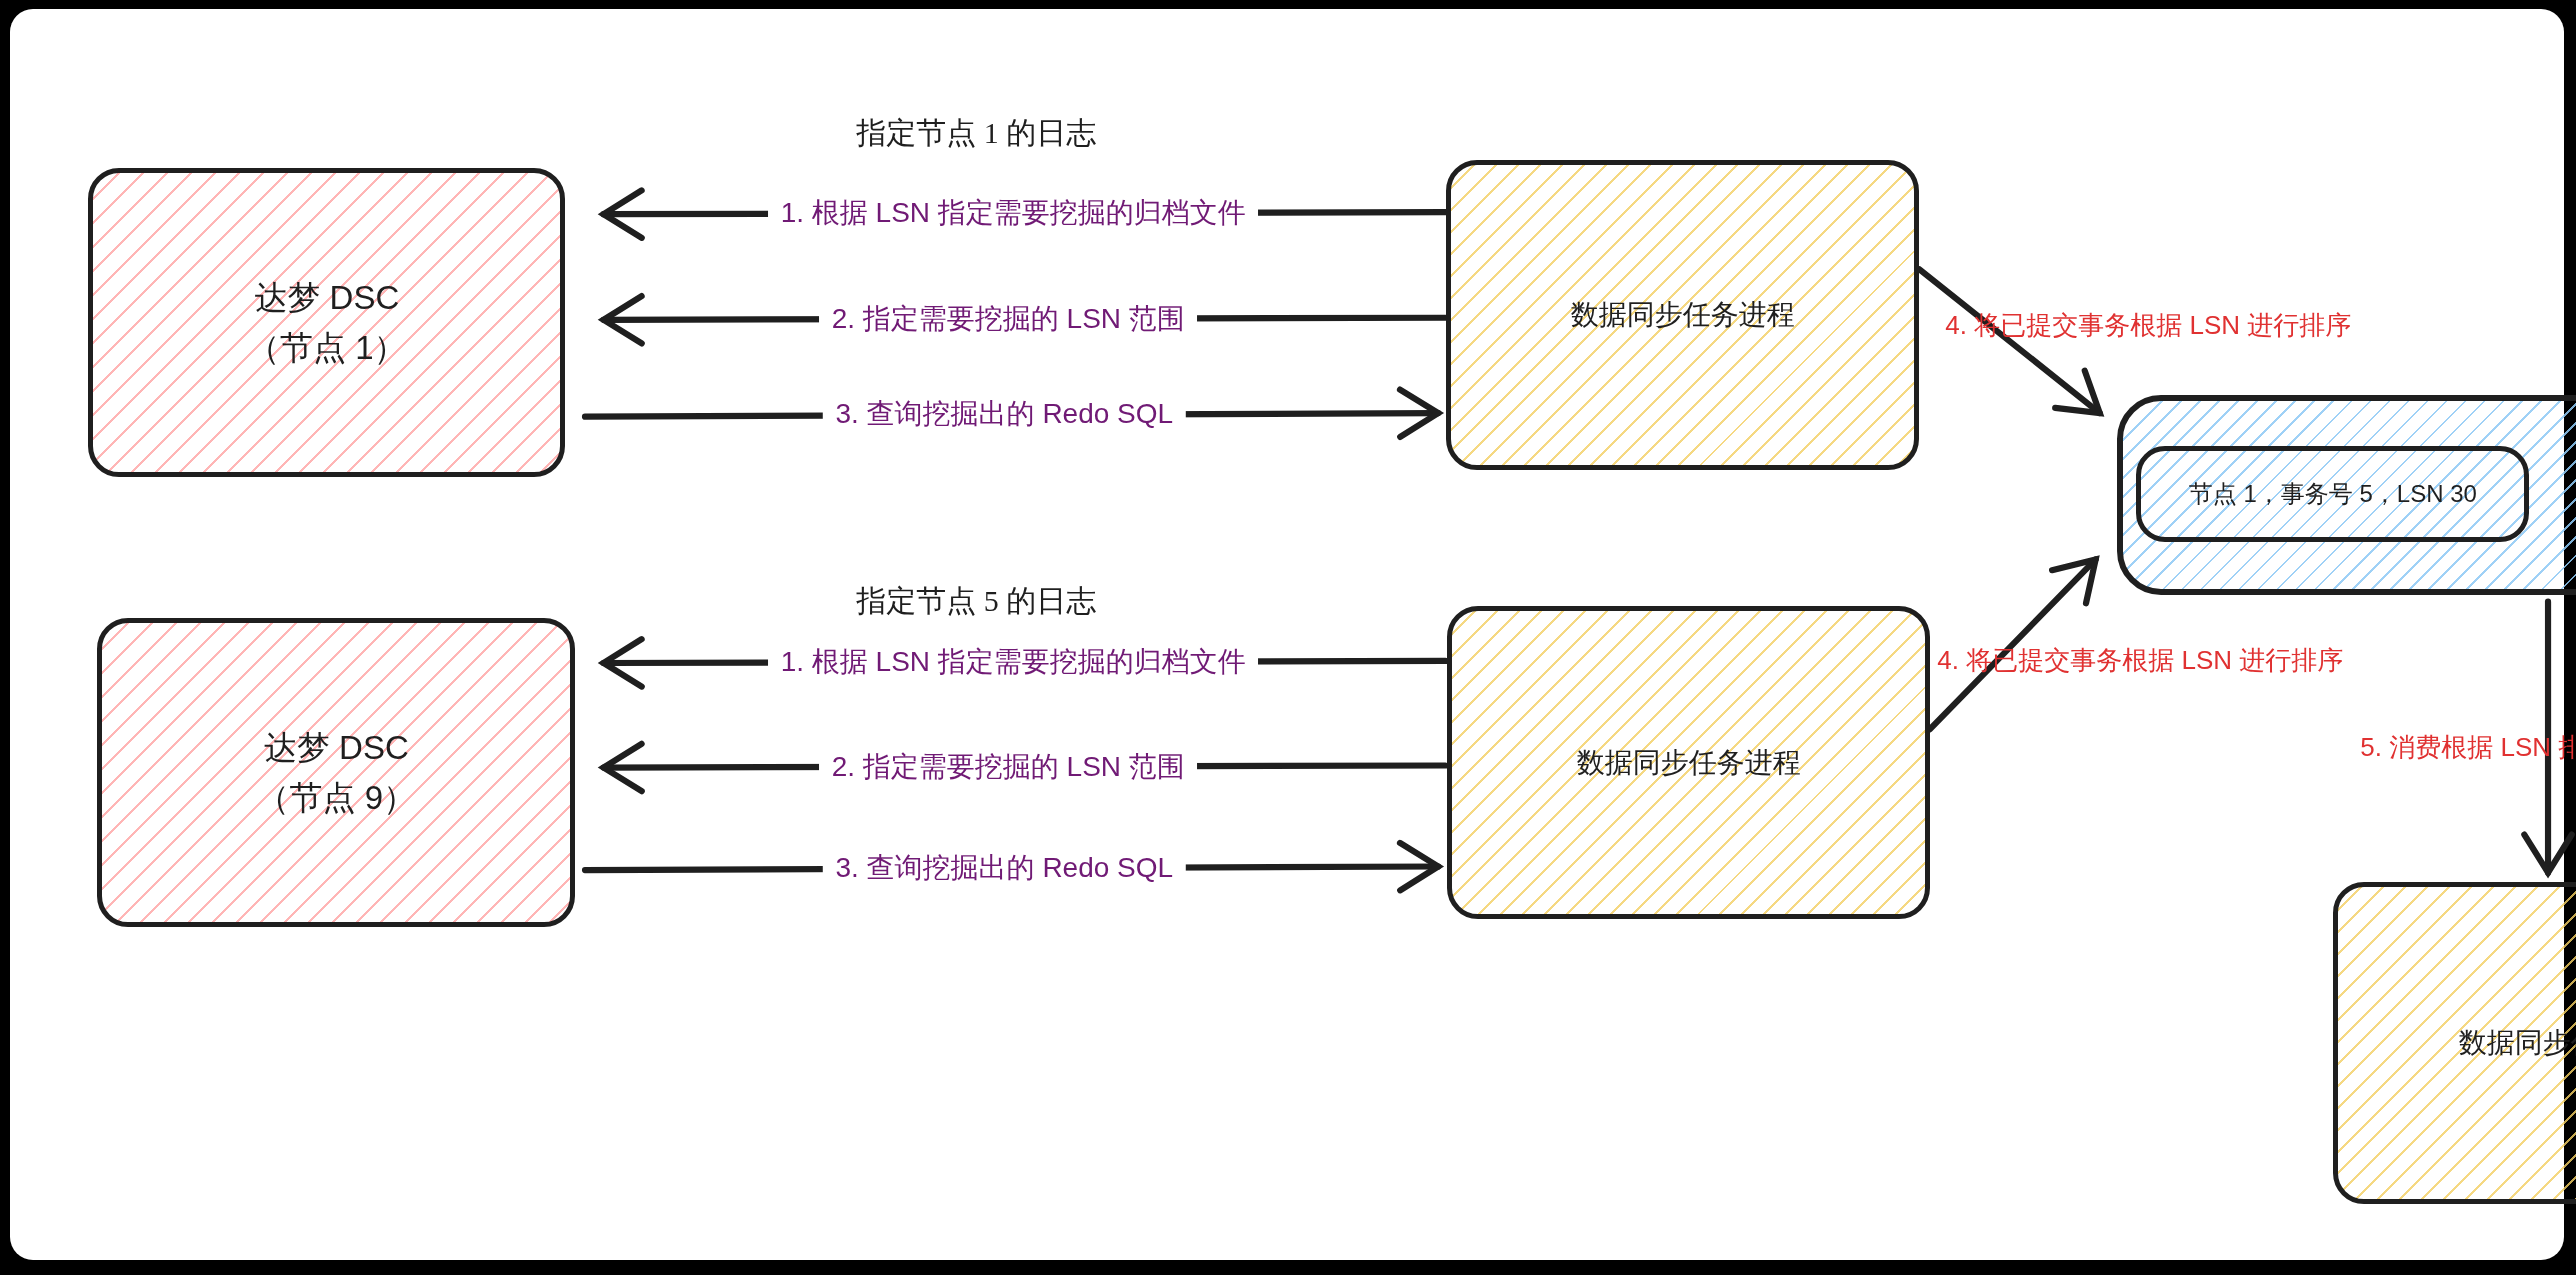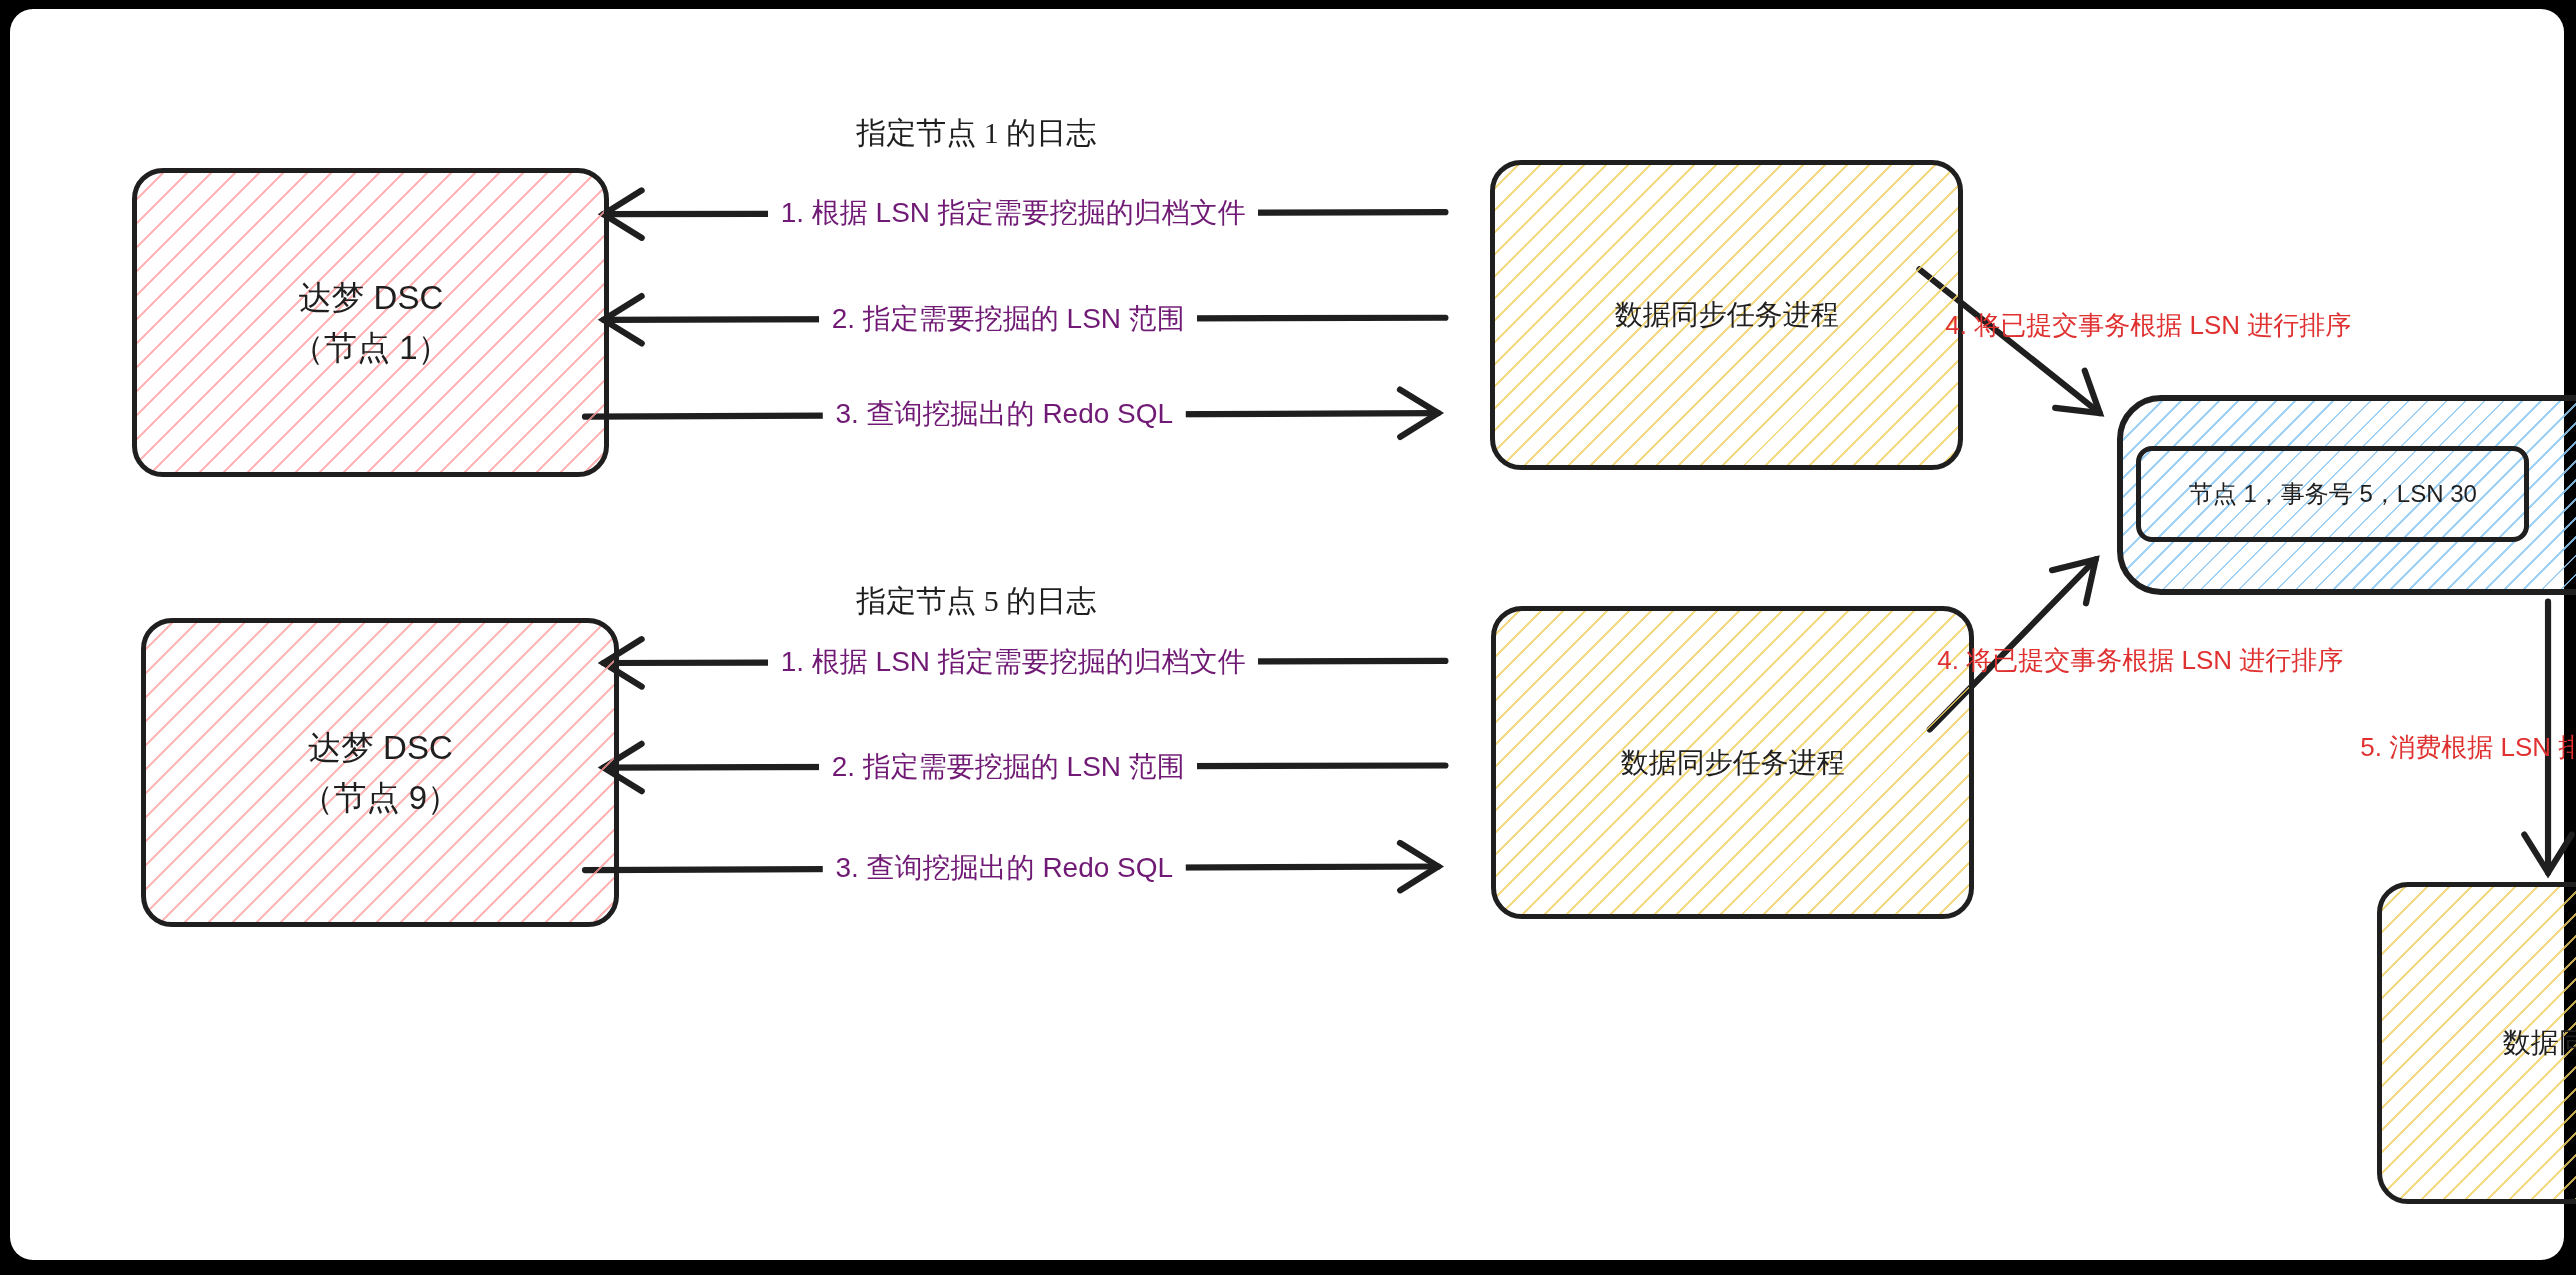--- a/index.html
+++ b/index.html
@@ -24,21 +24,20 @@
     position: absolute;
     border: 5.7px solid #1f1f1f;
     border-radius: 31px;
     display: flex;
     flex-direction: column;
     align-items: center;
     justify-content: center;
     text-align: center;
     color: #1f1f1f;
     box-sizing: border-box;
-    margin-left: 44px;
   }
   .hatch-red {
     background: repeating-linear-gradient(135deg,
       rgba(255,157,157,0.75) 0px, rgba(255,157,157,0.75) 2.1px,
       transparent 2.1px, transparent 17px);
   }
   .hatch-yellow {
     background: repeating-linear-gradient(135deg,
       rgba(243,207,99,0.8) 0px, rgba(243,207,99,0.8) 2.1px,
       transparent 2.1px, transparent 15.5px);
@@ -60,21 +59,21 @@
   #queue {
     position: absolute;
     left: 2107px; top: 386px; width: 1492px; height: 200px;
     border: 6.2px solid #1f1f1f;
     border-radius: 44px;
     box-sizing: border-box;
   }
   .queue-item {
     position: absolute;
     border: 5.2px solid #1f1f1f;
-    border-radius: 16px;
+    border-radius: 29px;
     display: flex;
     align-items: center;
     justify-content: center;
     font-size: 24px;
     color: #1f1f1f;
     white-space: nowrap;
     box-sizing: border-box;
   }
   #qi1 { left: 2126px; top: 437px; width: 393px; height: 96px; }
 

